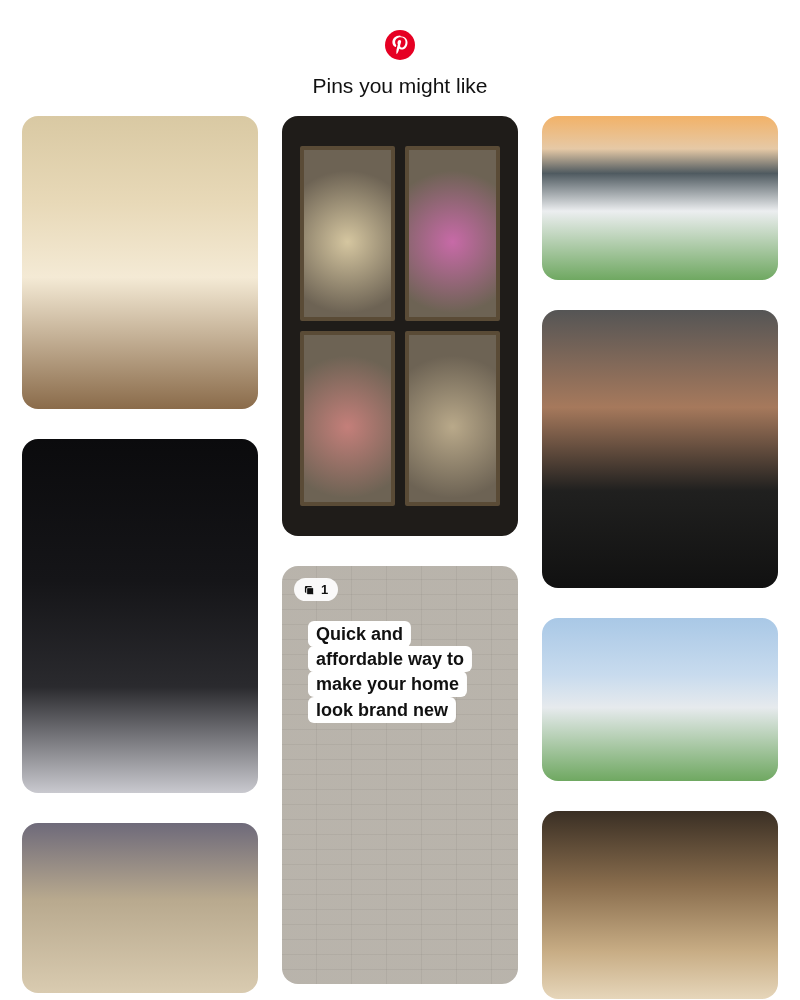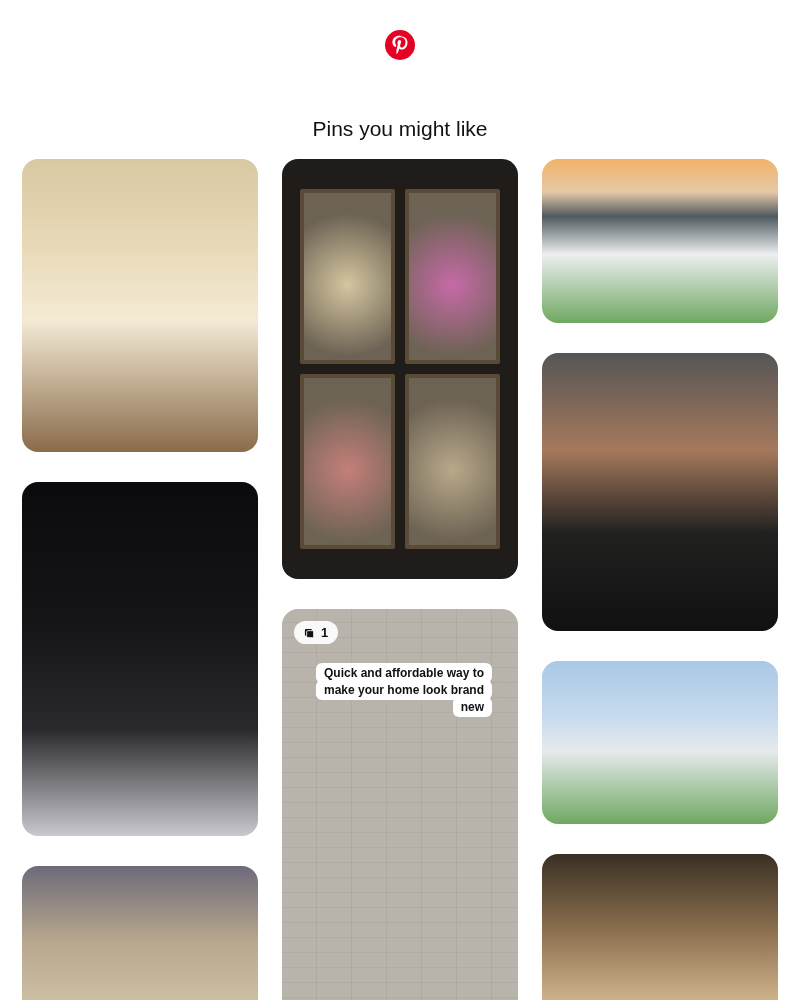--- a/index.html
+++ b/index.html
@@ -6,21 +6,20 @@
     body {
       font-family: -apple-system, BlinkMacSystemFont, "Segoe UI", Helvetica, Arial, sans-serif;
       background: #ffffff;
       width: 800px;
     }
     .header {
       display: flex;
       flex-direction: column;
       align-items: center;
       padding: 30px 0 18px 0;
-      gap: 43px;
     }
     .logo {
       width: 30px;
       height: 30px;
       margin-bottom: 14px;
     }
     .heading {
       font-size: 21px;
       font-weight: 500;
       color: #111;
@@ -93,22 +92,22 @@
     }
     .badge svg { width:14px; height:14px; display:block; }
 
     
     .caption-bubble {
       position: absolute;
       top: 56px;
       left: 50%;
       transform: translateX(-50%);
       width: 78%;
-      text-align: right;
-      font-size: 12px;
+      text-align: left;
+      font-size: 18px;
       font-weight: 600;
       color: #111;
       line-height: 1.4;
     }
     .caption-bubble span {
       background: #fff;
       border-radius: 6px;
       padding: 3px 8px;
       box-decoration-break: clone;
       -webkit-box-decoration-break: clone;

